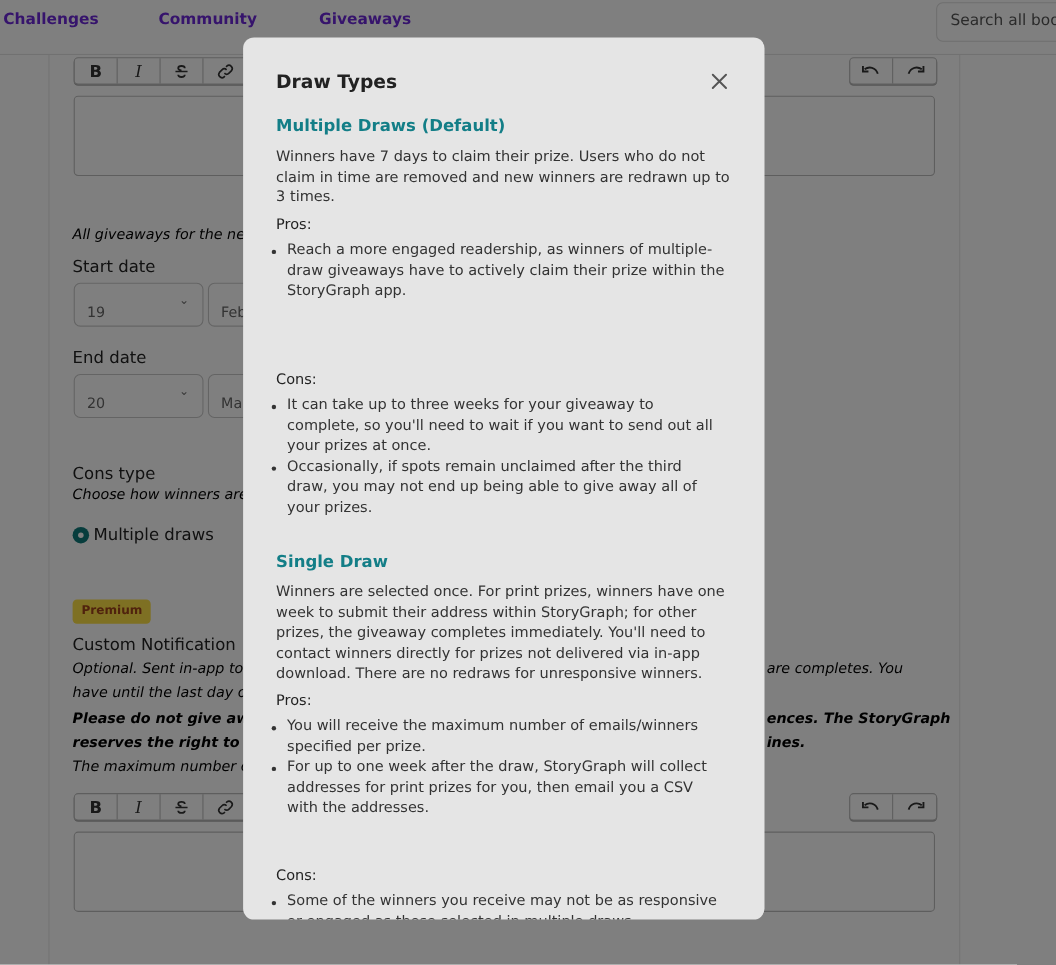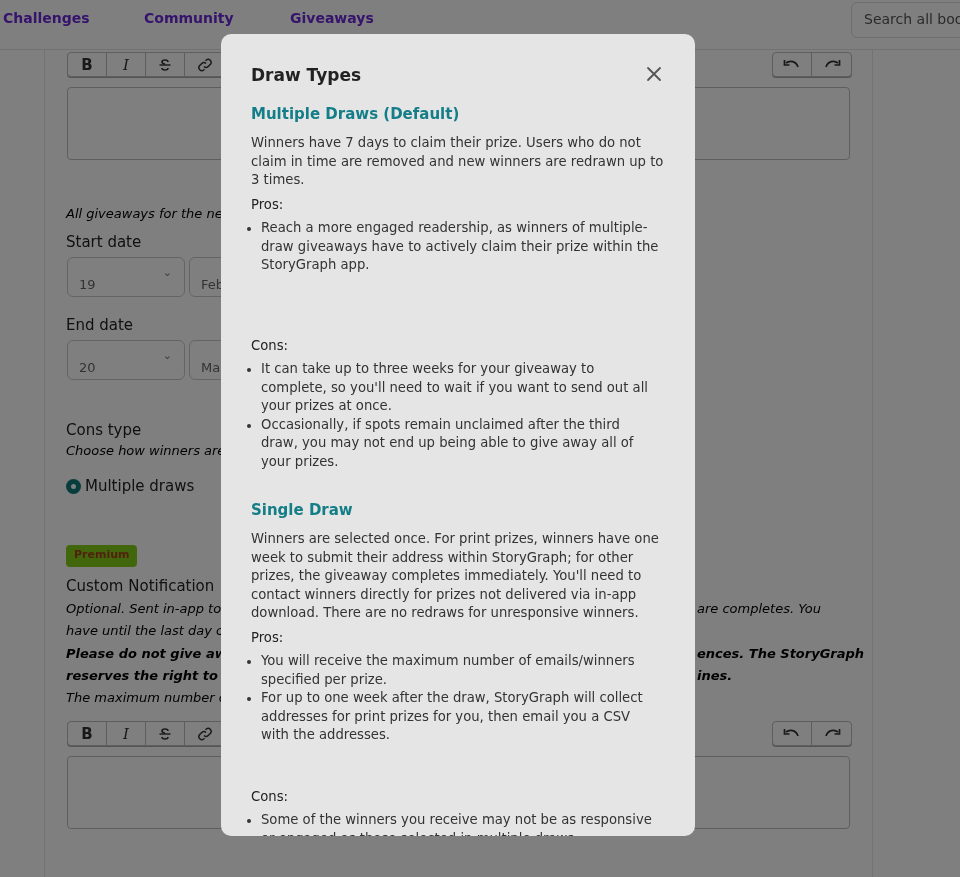--- a/index.html
+++ b/index.html
@@ -27,21 +27,21 @@
   .bg-italic { font-style: italic; }
   .bg-bolditalic { font-style: italic; font-weight: bold; }
   .bg-label { position: absolute; font-size: 15px; color: #222; white-space: nowrap; }
 
   .select-box { position: absolute; height: 19px; border: 1px solid #c9c9c9; border-radius: 6px; background: #fff; font-size: 13px; color: #666; padding: 19px 11px; white-space: nowrap; overflow: hidden; }
   .select-box .chev { position: absolute; right: 12px; top: 8px; font-size: 11px; color: #777; }
 
   .radio { position: absolute; left: 66px; top: 479px; width: 15px; height: 15px; border-radius: 50%; background: #0f7a7a; }
   .radio::after { content: ""; position: absolute; left: 5px; top: 5px; width: 5px; height: 5px; border-radius: 50%; background: #fff; }
 
-  .premium-badge { position: absolute; left: 66px; top: 545px; height: 22px; padding: 3px 8px; border-radius: 4px; background: #84cc16; color: #a0451a; font-size: 11px; font-weight: bold; }
+  .premium-badge { position: absolute; left: 66px; top: 545px; height: 22px; padding: 3px 8px; border-radius: 4px; background: #fde047; color: #a0451a; font-size: 11px; font-weight: bold; }
 
   
   .overlay { position: absolute; inset: 0; background: rgba(0,0,0,0.5); }
 
   
   .modal { position: absolute; left: 221px; top: 34px; width: 474px; height: 802px; background: #e5e5e5; border-radius: 10px; overflow: hidden; }
   .modal-title { position: absolute; left: 30px; top: 31px; font-size: 17px; font-weight: bold; color: #222; }
   .close-btn { position: absolute; left: 423px; top: 30px; width: 20px; height: 20px; cursor: pointer; }
 
   .section-title { position: absolute; left: 30px; font-size: 15px; font-weight: bold; color: #137e87; }

